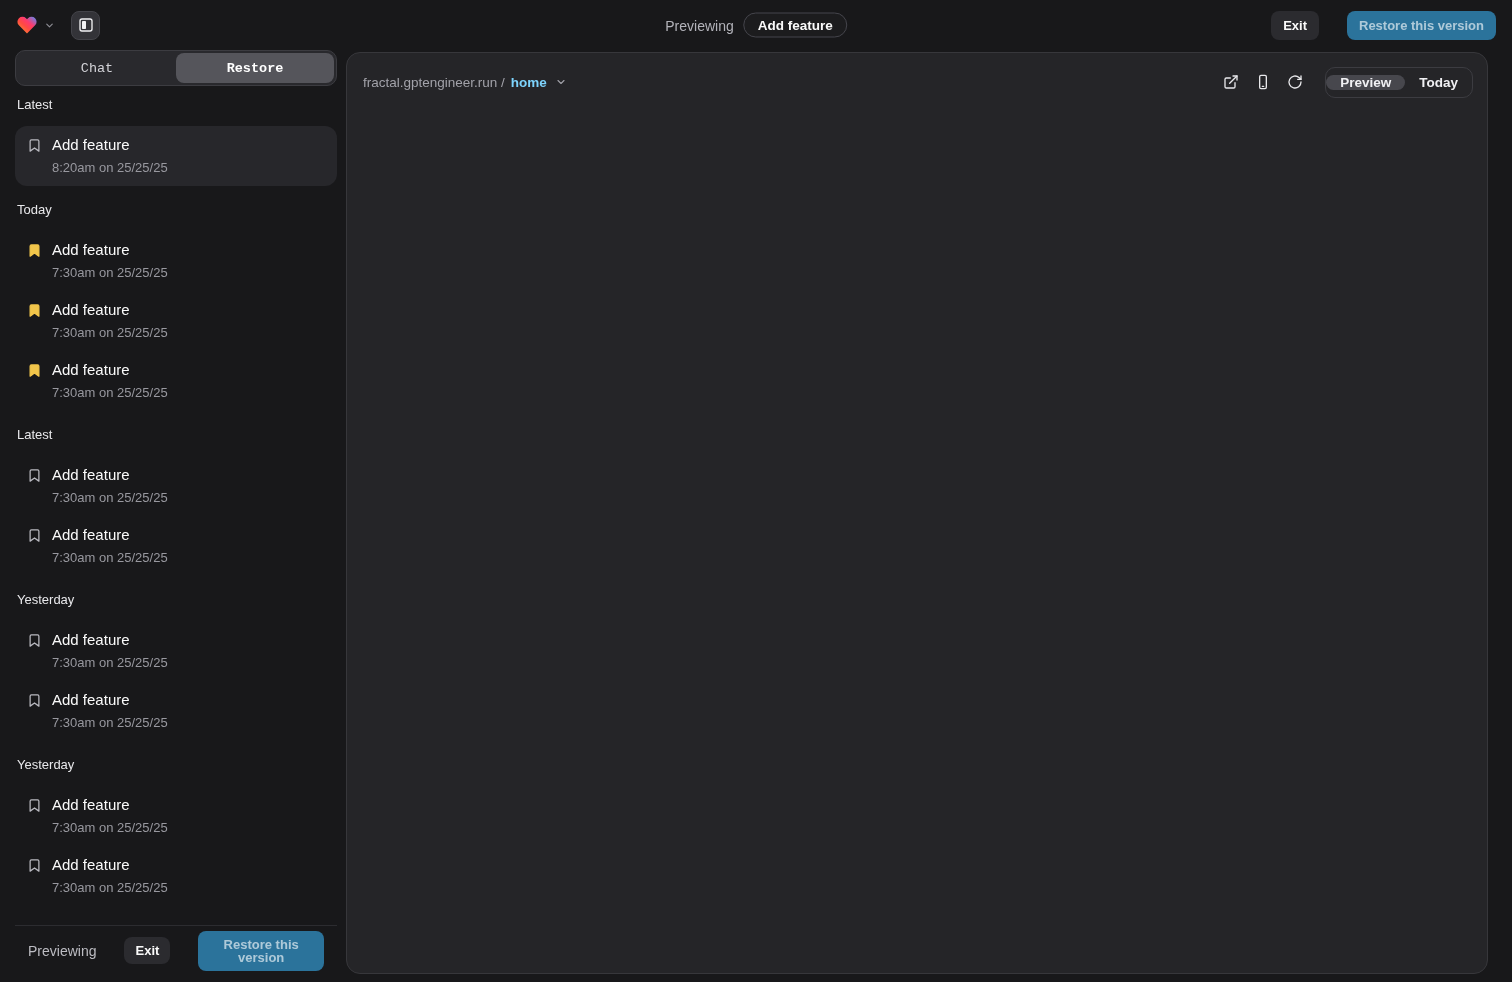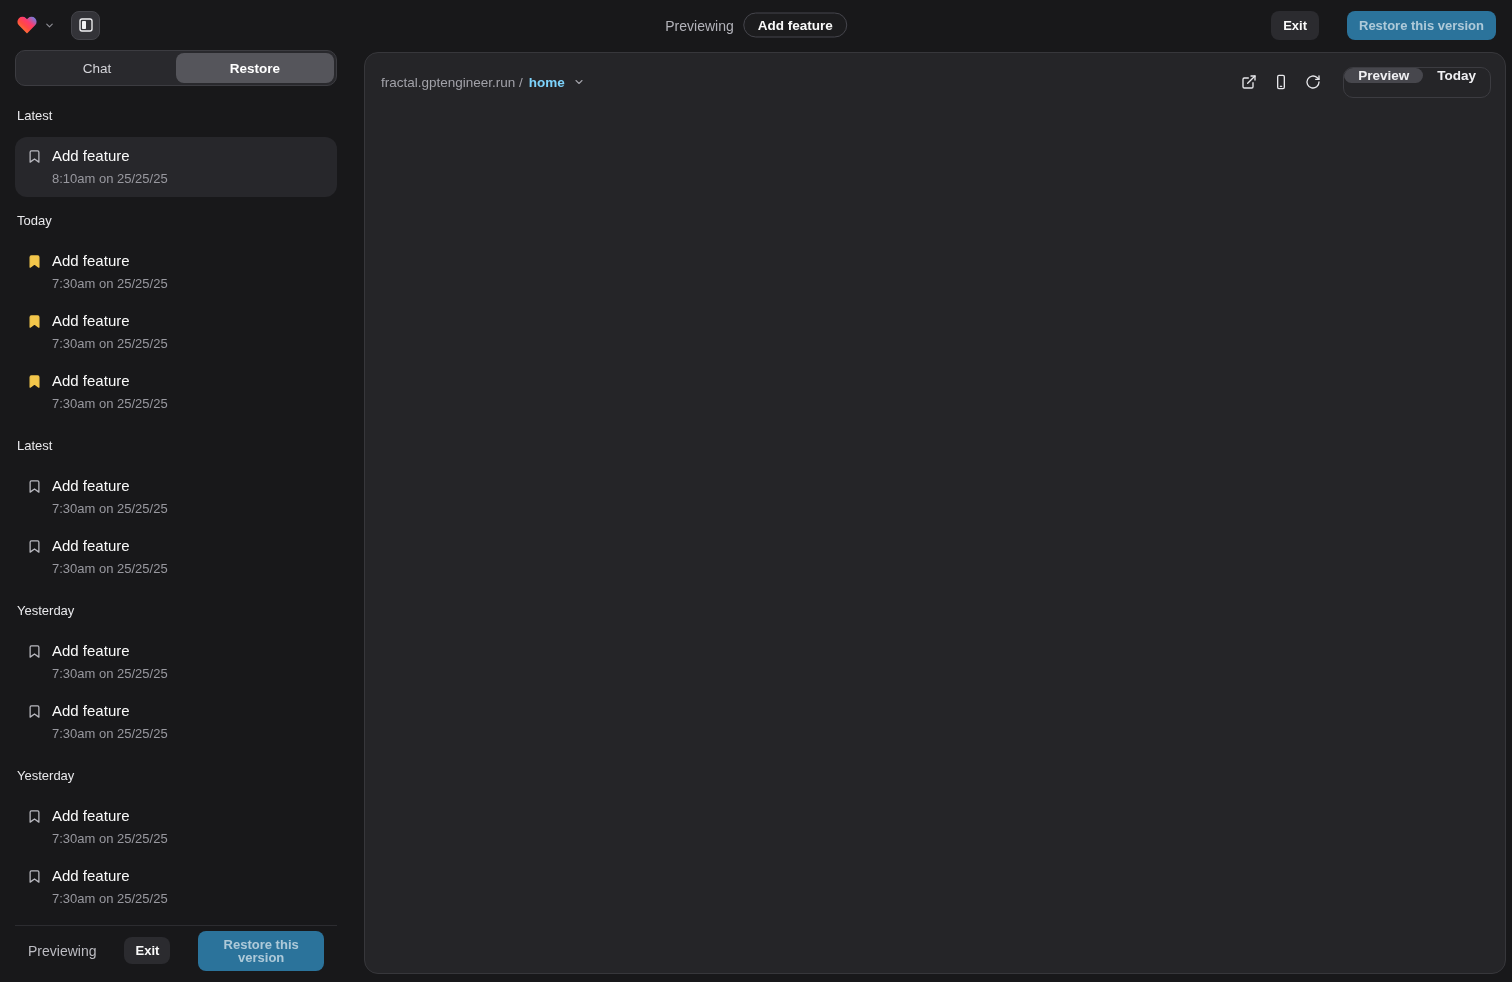--- a/index.html
+++ b/index.html
@@ -45,29 +45,29 @@
     color:rgba(255,255,255,0.62); padding:8px 12px; font-weight:600;
   }
 
   
   .sidebar {
     position:absolute; left:15px; top:50px; width:322px; height:925px;
     display:flex; flex-direction:column;
   }
   .tabs {
     height:36px; flex:none; display:flex; padding:2px;
-    background:#29292d; border:1px solid #3c3c41; border-radius:10px;
+    background:#29292d; border:1px solid #3c3c41; border-radius:10px;font-family:Liberation Mono, monospace;
   }
   .tab {
     flex:1; display:flex; align-items:center; justify-content:center;
     font-size:13.5px; color:#d4d4d9; border-radius:8px; cursor:pointer;
   }
   .tab.active { background:#55555b; color:#ffffff; font-weight:600; }
 
-  .history-list { flex:1; overflow:hidden; margin-top:14px; }
+  .history-list { flex:1; overflow:hidden; margin-top:3px; }
   .h-section { margin-top:16px; }
   .h-section:first-child { margin-top:8px; }
   .h-section-title { font-size:13px; color:#e8e8eb; margin:0 2px 14px 2px; }
   .h-item {
     display:flex; align-items:flex-start; gap:10px;
     padding:8px 12px; border-radius:12px; cursor:pointer;
   }
   .h-item.selected { background:#27272b; }
   .h-item .bm { flex:none; margin-top:4px; }
   .h-item-title { font-size:15px; color:#fafafa; line-height:22px; }
@@ -78,39 +78,39 @@
   .sidebar-footer {
     flex:none; height:50px; border-top:1px solid #2c2c30;
     display:flex; align-items:center; padding:0 13px; gap:8px;
   }
   .footer-previewing { color:#bcbcc2; font-size:14px; margin-right:auto; }
   .btn-exit-sm { background:#2b2b2f; color:#fafafa; padding:7px 11px; font-weight:600; }
   .btn-restore-sm { background:var(--accent-blue,#2b739b); color:rgba(255,255,255,0.62); padding:7px 11px; font-weight:600; }
 
   
   .main-panel {
-    position:absolute; left:364px; top:52px; width:1142px; height:922px;
+    position:absolute; left:346px; top:52px; width:1142px; height:922px;
     background:#252528; border:1px solid #37373b; border-radius:14px;
     display:flex; flex-direction:column;
   }
   .panel-header {
     flex:none; height:42px; display:flex; align-items:center;
     padding:0 14px 0 16px; margin-top:8px;
   }
   .url-group { display:flex; align-items:center; gap:6px; cursor:pointer; }
   .url-prefix { color:#a2a2a9; font-size:13.5px; }
   .url-page { color:#7dd3fc; font-size:13.5px; font-weight:600; }
   .url-chevron { color:#a2a2a9; display:flex; align-items:center; margin-left:2px; }
   .header-actions { margin-left:auto; display:flex; align-items:center; gap:4px; }
   .icon-btn {
     width:28px; height:28px; border-radius:6px; background:transparent; border:none;
     display:flex; align-items:center; justify-content:center; color:#e8e8eb; cursor:pointer;
   }
   .view-toggle {
-    margin-left:12px; display:flex; align-items:flex-start;
+    margin-left:12px; display:flex; align-items:center;
     border:1px solid #3c3c41; border-radius:10px; overflow:hidden; height:31px;
   }
   .view-seg {
     display:flex; align-items:center; justify-content:center;
     padding:0 14px; font-size:13.5px; color:#f0f0f3; cursor:pointer; font-weight:600;
   }
   .view-seg.active { background:#47474d; border-radius:9px; }
   .panel-body { flex:1; }
   svg { display:block; }
 </style>
@@ -162,21 +162,21 @@
 
   <div class="history-list" id="history-list">
       <div class="h-section">
         <div class="h-section-title">Latest</div>
         <div class="h-item selected">
     <svg class="bm bm-outline" width="15" height="15" viewBox="0 0 24 24">
       <path d="M19 21l-7-5-7 5V5a2 2 0 0 1 2-2h10a2 2 0 0 1 2 2z"></path>
     </svg>
     <div>
       <div class="h-item-title">Add feature</div>
-      <div class="h-item-time">8:10am on 25/25/25</div>
+      <div class="h-item-time">8:20am on 25/25/25</div>
     </div>
   </div>
       </div>
       <div class="h-section">
         <div class="h-section-title">Today</div>
         <div class="h-item">
     <svg class="bm bm-filled" width="15" height="15" viewBox="0 0 24 24">
       <path d="M19 21l-7-5-7 5V5a2 2 0 0 1 2-2h10a2 2 0 0 1 2 2z"></path>
     </svg>
     <div>

